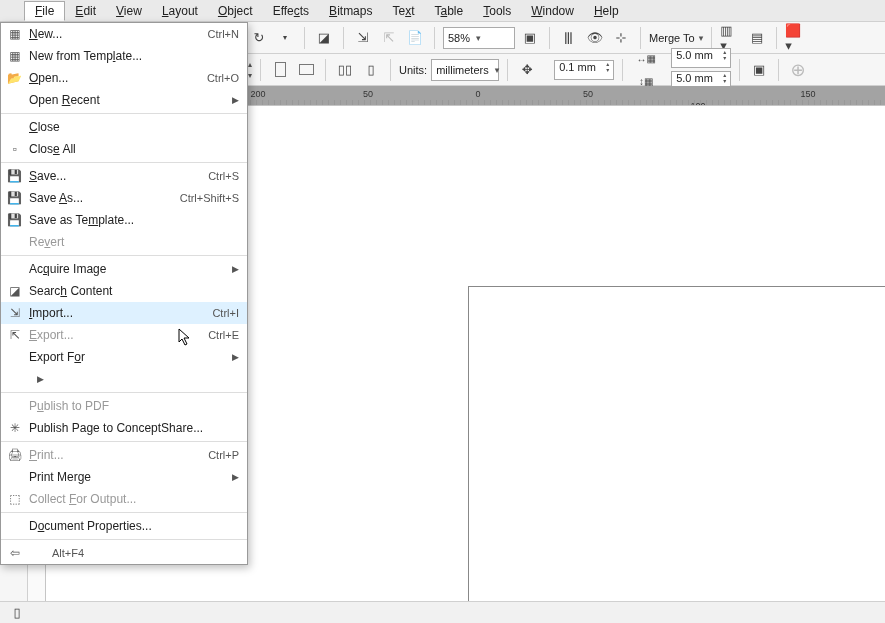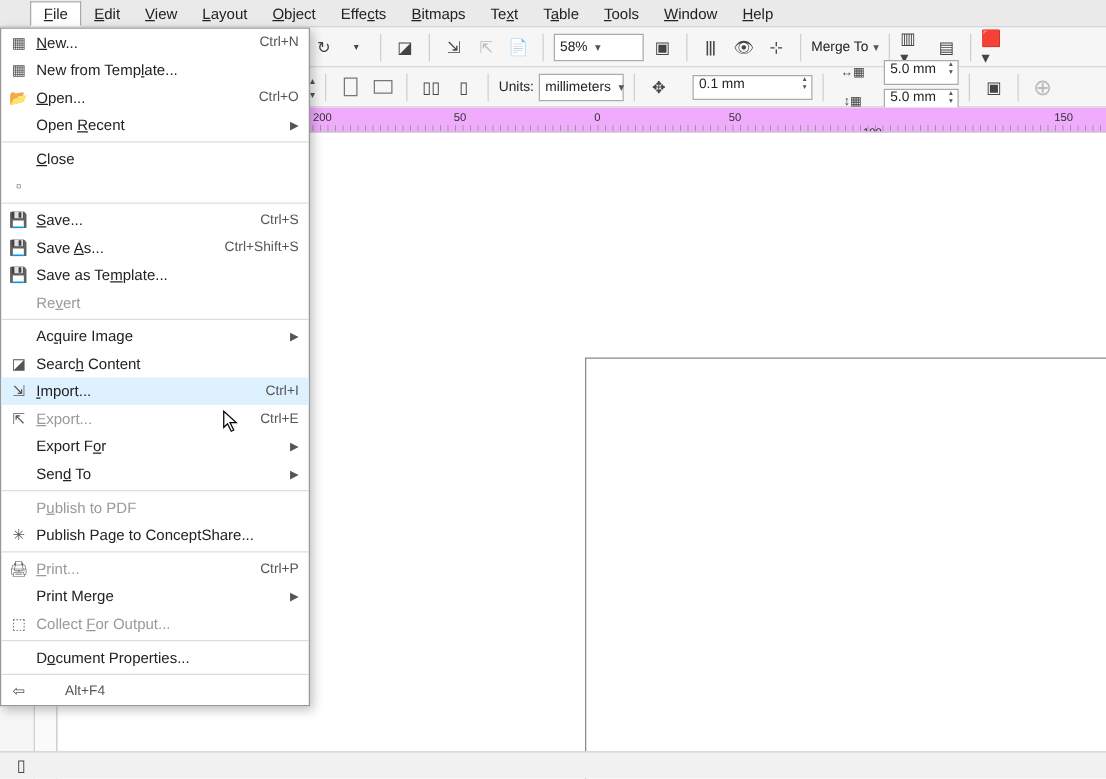--- a/index.html
+++ b/index.html
@@ -123,21 +123,21 @@
     left: 28px;
     right: 0;
     top: 86px;
     bottom: 0;
     background: #ffffff;
   }
   .ruler-h {
     position: absolute;
     left: 0; right: 0; top: 0;
     height: 20px;
-    background: #f0abfc;
+    background: #a3a3a3;
     border-bottom: 1px solid #c5c5c5;
     overflow: hidden;
   }
   .ruler-h .tick {
     position: absolute;
     top: 3px;
     font-size: 9px;
     color: #333;
     transform: translateX(-50%);
   }
@@ -319,21 +319,21 @@
   <span class="tool-icon">▯▯</span>
   <span class="tool-icon">▯</span>
   <span class="vsep"></span>
   <span class="label">Units:</span>
   <div class="combo" style="width:68px">
     <span>millimeters</span>
     <span class="arrow">▾</span>
   </div>
   <span class="vsep"></span>
   <span class="tool-icon">✥</span>
-  <div class="num-spin" style="width:96px">
+  <div class="num-spin" style="width:60px">
     <span>0.1 mm</span>
     <span class="spin-arrows">
         <span>▴</span>
         <span>▾</span>
       </span>
   </div>
   <span class="vsep"></span>
 
   <div class="grid-stack">
     <div class="grid-row">
@@ -368,21 +368,21 @@
 <div class="canvas-area">
   <div class="ruler-h">
     <div class="sel-seg"></div>
     <div class="grads"></div>
     <div id="ruler-ticks">
         <span class="tick" style="left: 230px;">200</span>
         <span class="tick" style="left: 340px;">50</span>
         <span class="tick" style="left: 450px;">0</span>
         <span class="tick" style="left: 560px;">50</span>
         <span class="tick" style="left: 670px; margin-top: 12px;">100</span>
-        <span class="tick" style="left: 823px;">150</span>
+        <span class="tick" style="left: 780px;">150</span>
       </div>
   </div>
   <div class="ruler-v"></div>
   <div class="page"></div>
 </div>
 
 <div class="status">
   <span class="tool-icon">▯</span>
 </div>
 
@@ -406,20 +406,21 @@
       <span class="lbl">Open <u>R</u>ecent</span>
       <span class="sub">▶</span>
     </div>
     <hr>
     <div class="mi">
       <span class="ico"></span>
       <span class="lbl"><u>C</u>lose</span>
     </div>
     <div class="mi">
       <span class="ico">▫</span>
+      <span class="lbl">Clos<u>e</u> All</span>
     </div>
     <hr>
     <div class="mi">
       <span class="ico">💾</span>
       <span class="lbl"><u>S</u>ave...</span>
       <span class="accel">Ctrl+S</span>
     </div>
     <div class="mi">
       <span class="ico">💾</span>
       <span class="lbl">Save <u>A</u>s...</span>
@@ -453,21 +454,20 @@
       <span class="lbl"><u>E</u>xport...</span>
       <span class="accel">Ctrl+E</span>
     </div>
     <div class="mi">
       <span class="ico"></span>
       <span class="lbl">Export F<u>o</u>r</span>
       <span class="sub">▶</span>
     </div>
     <div class="mi">
       <span class="ico"></span>
-      <span class="lbl">Sen<u>d</u> To</span>
       <span class="sub">▶</span>
     </div>
     <hr>
     <div class="mi disabled">
       <span class="ico"></span>
       <span class="lbl">P<u>u</u>blish to PDF</span>
     </div>
     <div class="mi">
       <span class="ico">✳</span>
       <span class="lbl">Publish Pa<u>g</u>e to ConceptShare...</span>

